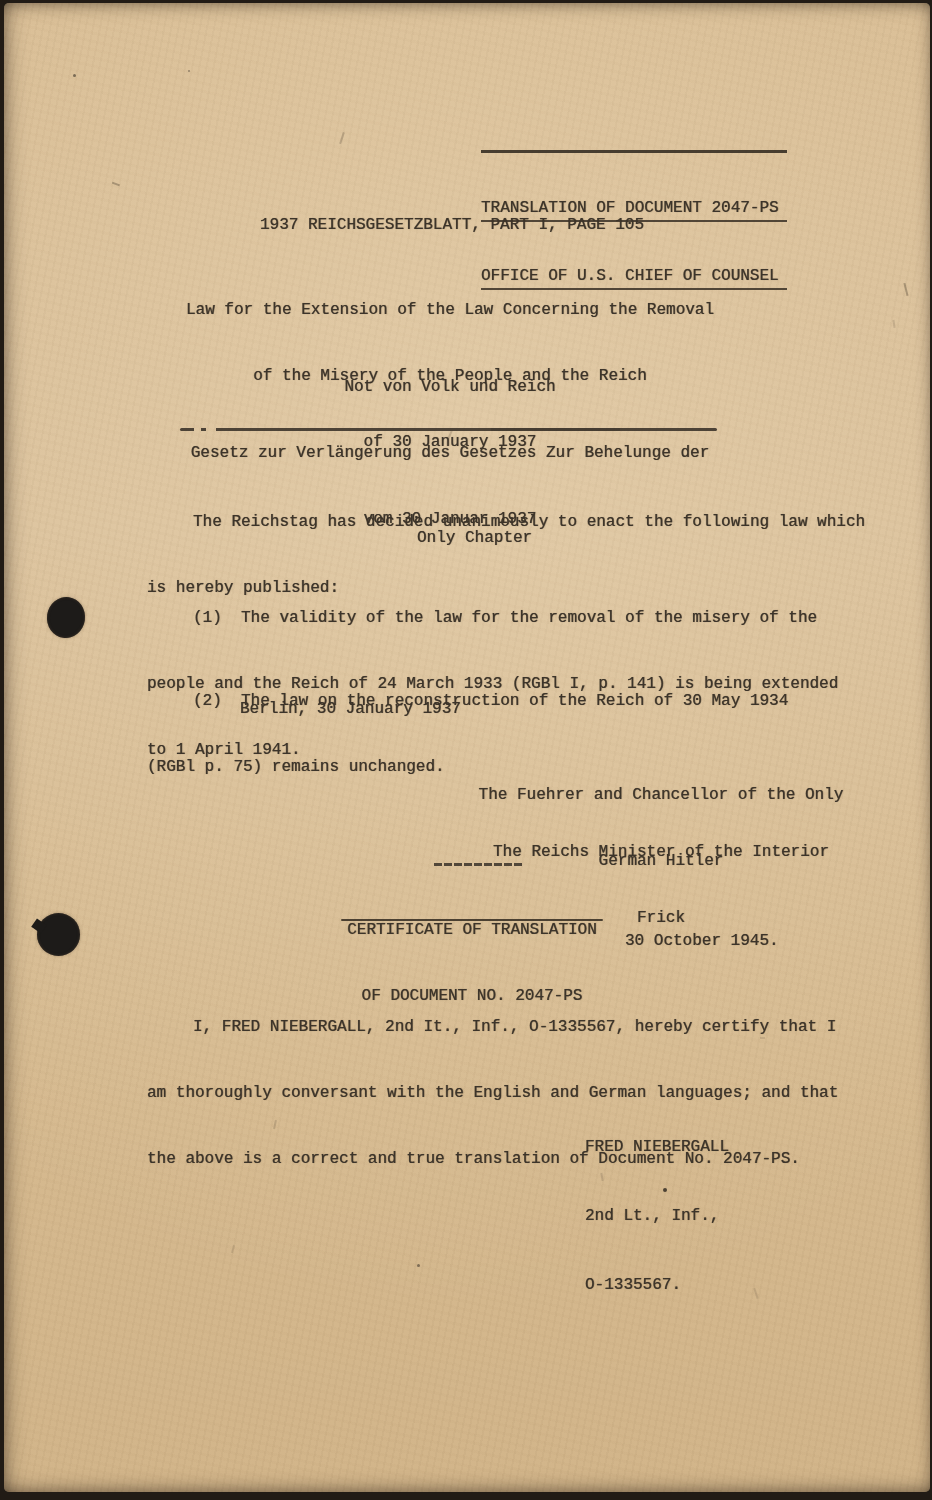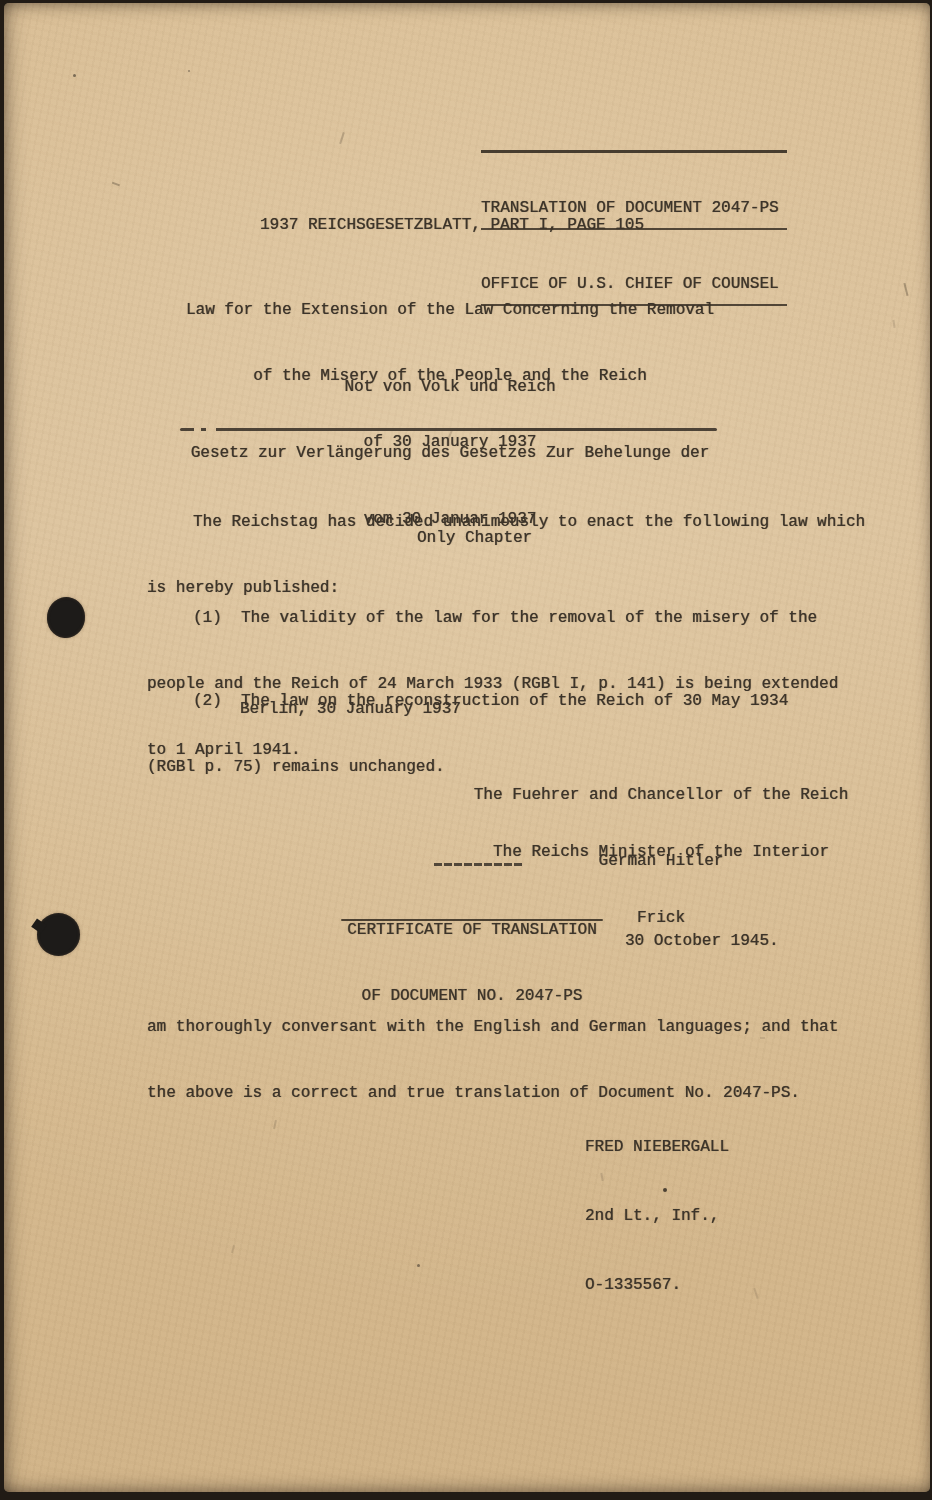--- a/index.html
+++ b/index.html
@@ -35,21 +35,21 @@
   }
   .centered{text-align:center;}
   .doc-header{
     left:481px;top:150px;width:306px;
     border-top:3px solid rgba(50,42,32,0.88);
     padding-top:1px;
   }
   .doc-header .hline{
     border-bottom:2px solid rgba(50,42,32,0.82);
     line-height:21px;
-    padding-bottom:9px;
+    padding-bottom:1px;
   }
   .ref-line{left:260px;top:214px;}
   .english-title{left:140px;top:255px;width:620px;}
   .german-title{left:140px;top:332px;width:620px;}
   .divider-rule{
     position:absolute;left:180px;top:428px;width:537px;height:3px;
     border-radius:2px;opacity:.88;
     background:linear-gradient(90deg,
       #393128 0 14px, rgba(0,0,0,0) 14px 21px,
       #393128 21px 26px, rgba(0,0,0,0) 26px 36px,
@@ -146,40 +146,41 @@
   </div>
 
   <div class="ink section-2">
     <div class="indent">(2)  The law on the reconstruction of the Reich of 30 May 1934</div>
     <div>(RGBl p. 75) remains unchanged.</div>
   </div>
 
   <div class="ink dateline">Berlin, 30 January 1937</div>
 
   <div class="ink sig-block-1 centered">
-    <div>The Fuehrer and Chancellor of the Reich</div>
+    <div>The Fuehrer and Chancellor of the Only</div>
     <div>German Hitler</div>
   </div>
 
   <div class="ink sig-block-2 centered">
     <div>The Reichs Minister of the Interior</div>
     <div>Frick</div>
   </div>
 
   <div class="cert-rule"></div>
 
   <div class="ink cert-heading centered">
     <div>CERTIFICATE OF TRANSLATION</div>
     <div>OF DOCUMENT NO. 2047-PS</div>
   </div>
   <div class="cert-underline"></div>
 
   <div class="ink cert-date">30 October 1945.</div>
 
   <div class="ink cert-body">
+    <div class="indent">I, FRED NIEBERGALL, 2nd It., Inf., O-1335567, hereby certify that I</div>
     <div>am thoroughly conversant with the English and German languages; and that</div>
     <div>the above is a correct and true translation of Document No. 2047-PS.</div>
   </div>
 
   <div class="ink cert-signature">
     <div>FRED NIEBERGALL</div>
     <div>2nd Lt., Inf.,</div>
     <div>O-1335567.</div>
   </div>
 

